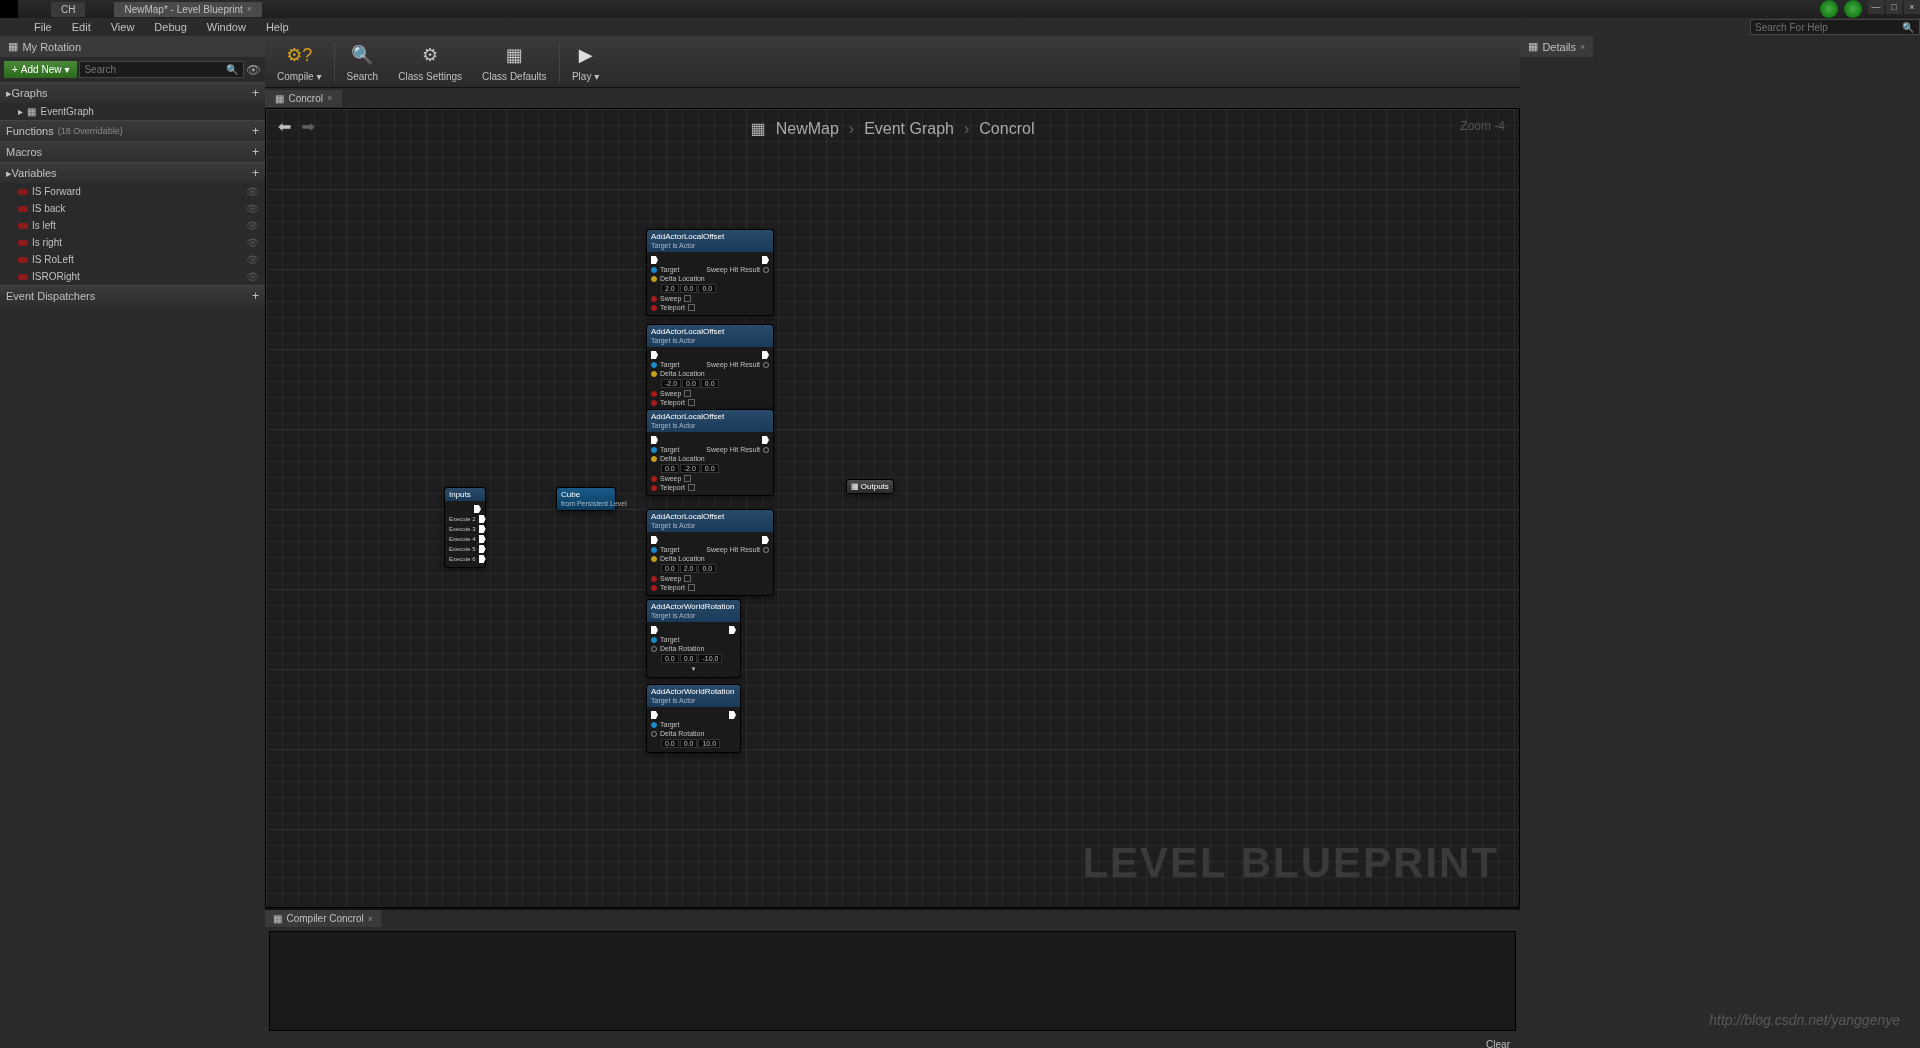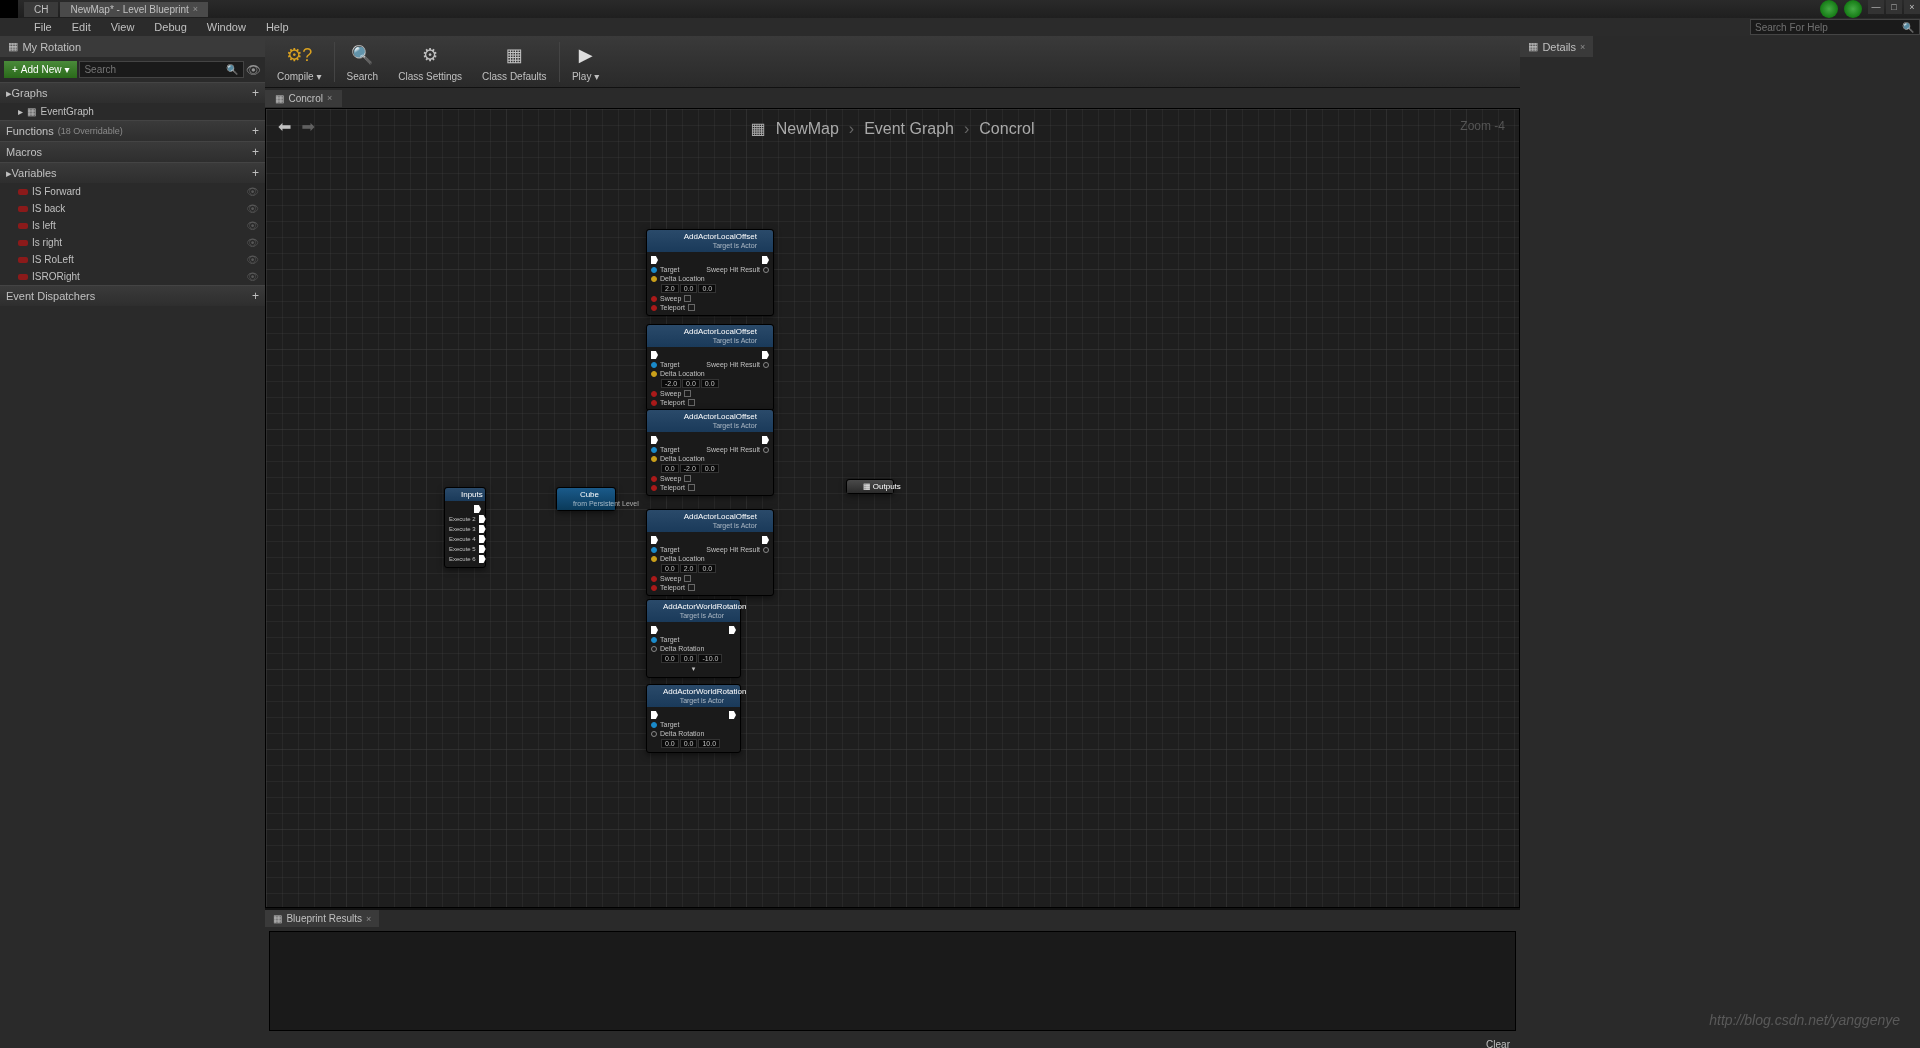--- a/index.html
+++ b/index.html
@@ -1,19 +1,19 @@
 <!DOCTYPE html>
 <html><head>
 <meta charset="utf-8">
 <style>
 * { margin: 0; padding: 0; box-sizing: border-box; font-family: "Segoe UI", Tahoma, sans-serif; }
 body { background: #1a1a1a; color: #c0c0c0; font-size: 11px; overflow: hidden; width: 1920px; height: 1048px; }
 
 
-.titlebar { height: 18px; background: linear-gradient(#2a2a2a,#1f1f1f); display: flex; align-items: center; }
+.titlebar { height: 18px; background: linear-gradient(#2a2a2a,#1f1f1f); display: flex; align-items: center; gap: 27px; }
 .titlebar .ue-logo { width: 18px; height: 18px; background: #000; margin-right: 6px; }
 .tab { background: #3a3a3a; padding: 2px 10px; font-size: 10px; margin-right: 2px; display: flex; align-items: center; gap: 4px; }
 .tab.active { background: #4a4a4a; }
 .tab-close { font-size: 9px; opacity: .6; }
 .winbtns { margin-left: auto; display: flex; gap: 2px; }
 .winbtn { width: 16px; height: 14px; background: #333; text-align: center; font-size: 9px; line-height: 14px; }
 .src-badge { width: 18px; height: 18px; border-radius: 50%; background: radial-gradient(#4a4,#060); margin-right: 4px; }
 
 
 .menubar { height: 18px; background: #2b2b2b; display: flex; align-items: center; padding-left: 24px; }
@@ -56,21 +56,21 @@
   background-size: 80px 80px, 80px 80px, 16px 16px, 16px 16px;
   overflow: hidden; border: 1px solid #000; }
 .graph-nav { position: absolute; top: 8px; left: 12px; display: flex; gap: 10px; font-size: 16px; }
 .breadcrumb { position: absolute; top: 10px; left: 50%; transform: translateX(-50%); font-size: 16px; color: #aaa; display: flex; align-items: center; gap: 10px; }
 .breadcrumb .sep { color: #666; }
 .zoom { position: absolute; top: 10px; right: 14px; font-size: 12px; color: #555; }
 .watermark { position: absolute; bottom: 20px; right: 20px; font-size: 42px; font-weight: bold; color: #3a3a3a; letter-spacing: 2px; }
 
 
 .node { position: absolute; background: #1a1a1a; border: 1px solid #000; border-radius: 3px; box-shadow: 0 2px 6px rgba(0,0,0,.5); font-size: 8px; }
-.node-header { background: linear-gradient(#2a4a6a,#1a3a5a); padding: 2px 16px; font-size: 8px; color: #fff; border-radius: 3px 3px 0 0; white-space: nowrap; text-align: right; }
+.node-header { background: linear-gradient(#2a4a6a,#1a3a5a); padding: 2px 4px; font-size: 8px; color: #fff; border-radius: 3px 3px 0 0; white-space: nowrap; }
 .node-header.ref { background: linear-gradient(#1a5a8a,#0a3a5a); }
 .node-sub { font-size: 7px; opacity: .6; }
 .node-body { padding: 3px 4px; }
 .node-row { display: flex; align-items: center; gap: 3px; padding: 1px 0; font-size: 7px; white-space: nowrap; }
 .pin { width: 6px; height: 6px; border: 1px solid #888; border-radius: 50%; }
 .pin.exec { border-radius: 0; clip-path: polygon(0 0, 70% 0, 100% 50%, 70% 100%, 0 100%); background: #fff; border: none; width: 7px; height: 8px; }
 .pin.blue { background: #1a8aca; border-color: #1a8aca; }
 .pin.red { background: #aa1a1a; border-color: #aa1a1a; }
 .pin.yellow { background: #caa01a; border-color: #caa01a; }
 .vec-input { display: flex; gap: 1px; }
@@ -244,20 +244,21 @@
       </div>
       <div class="breadcrumb">
         <span>▦</span>
         <span>NewMap</span>
         <span class="sep">›</span>
         <span>Event Graph</span>
         <span class="sep">›</span>
         <span>Concrol</span>
       </div>
       <div class="zoom">Zoom -4</div>
+      <div class="watermark">LEVEL BLUEPRINT</div>
 
       <svg class="wires">
         <g stroke="#ddd" stroke-width="1.2" fill="none" opacity=".7">
           <path d="M210,390 C300,390 330,140 380,140"></path>
           <path d="M210,400 C300,400 330,235 380,235"></path>
           <path d="M210,410 C300,410 330,320 380,320"></path>
           <path d="M210,420 C300,420 330,420 380,420"></path>
           <path d="M210,430 C300,430 330,510 380,510"></path>
           <path d="M210,440 C300,440 330,595 380,595"></path>
         </g>
@@ -450,21 +451,21 @@
         </div>
 
       <div class="node" style="left:580px;top:370px;width:48px">
         <div class="node-header" style="background:linear-gradient(#4a4a4a,#2a2a2a)"><span>▦ </span><span>Outputs</span></div>
       </div>
     </div>
 
     <div class="compiler-results">
       <div class="cr-tab">
         <span>▦</span>
-        <span>Blueprint Results</span>
+        <span>Compiler Concrol</span>
         <span class="tab-close">×</span>
       </div>
       <div class="cr-body"></div>
       <div class="cr-footer"><span>Clear</span></div>
     </div>
   </div>
 
   <div class="right-panel">
     <div class="details-tab">
       <span>▦</span>

